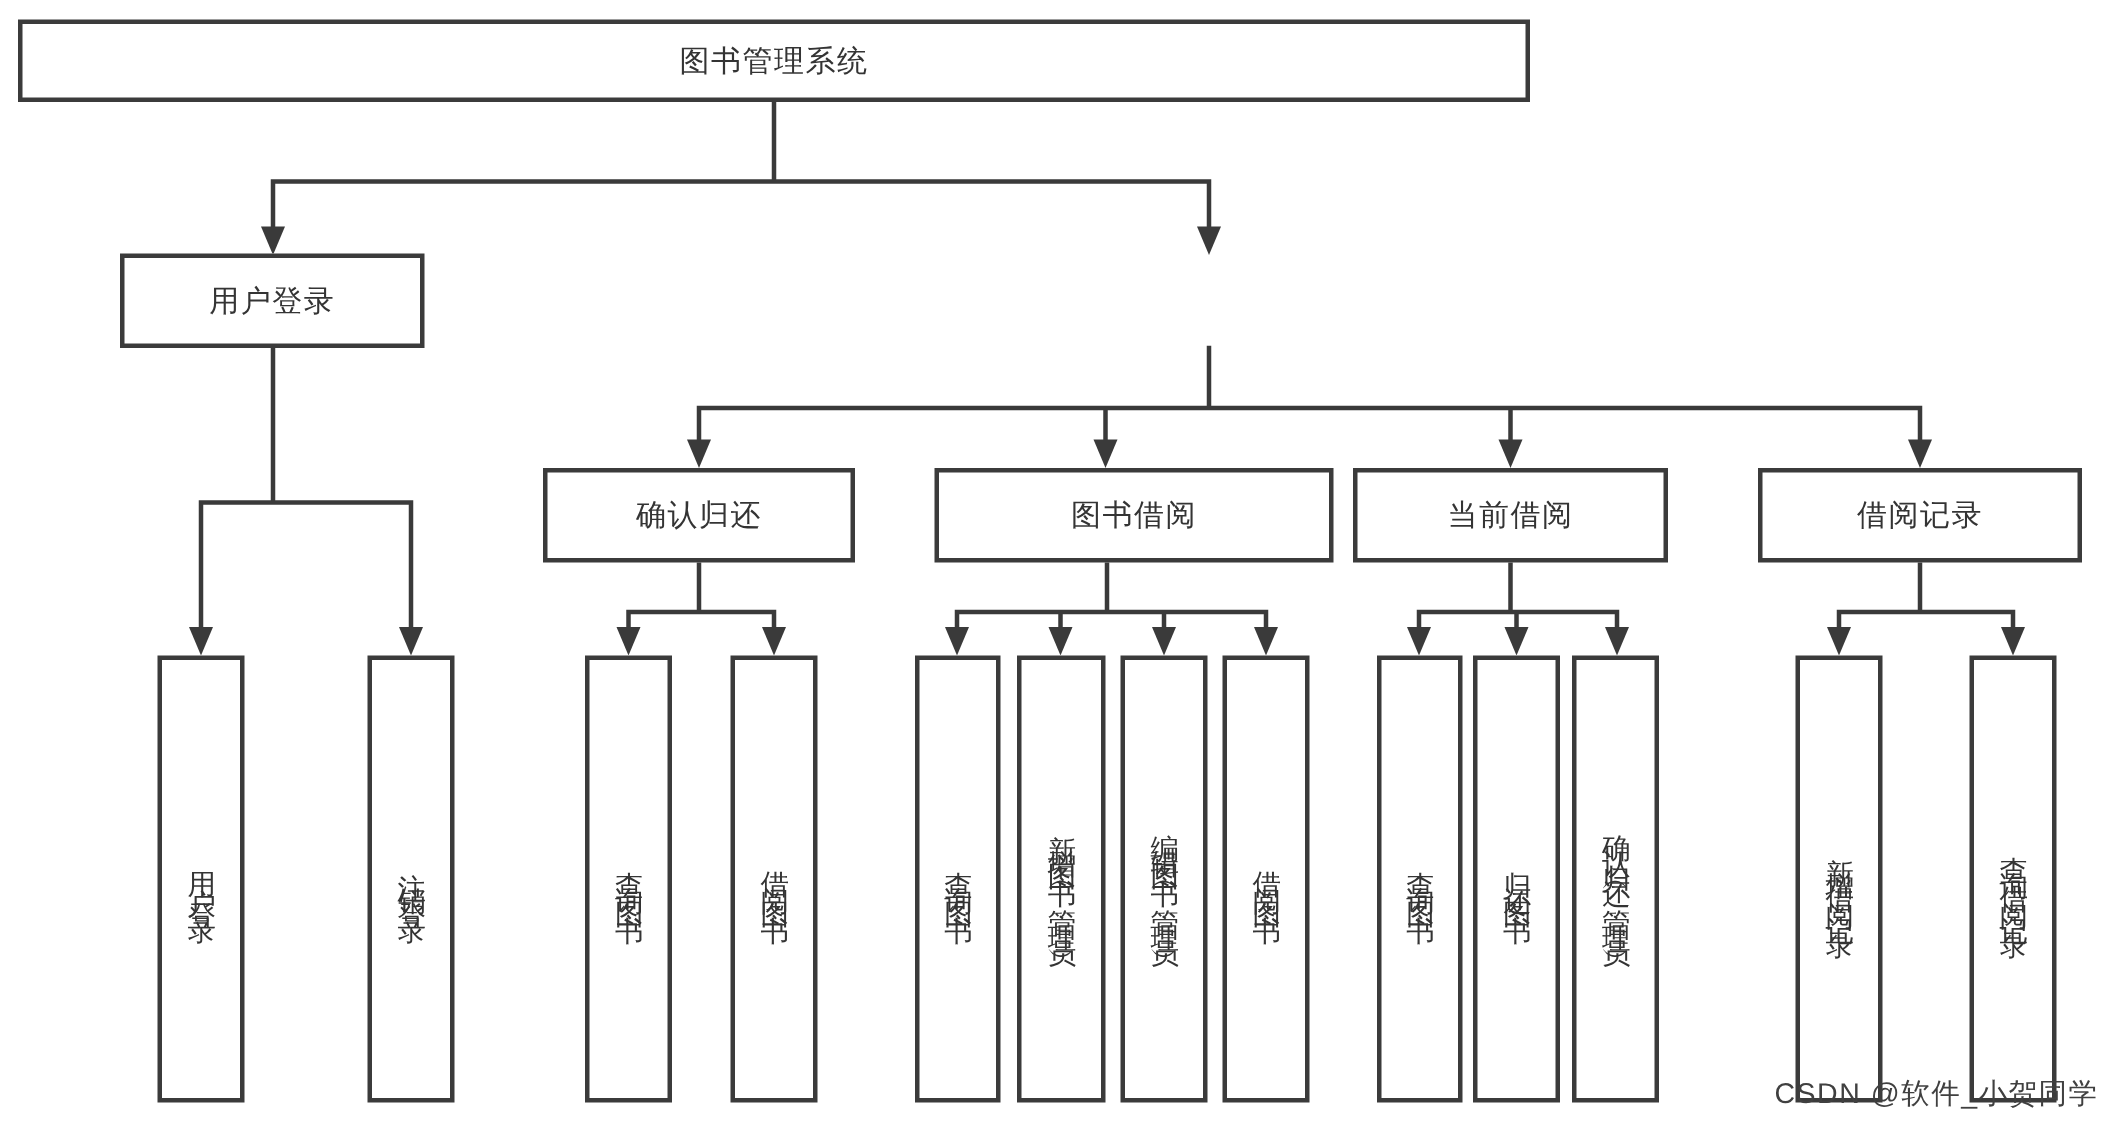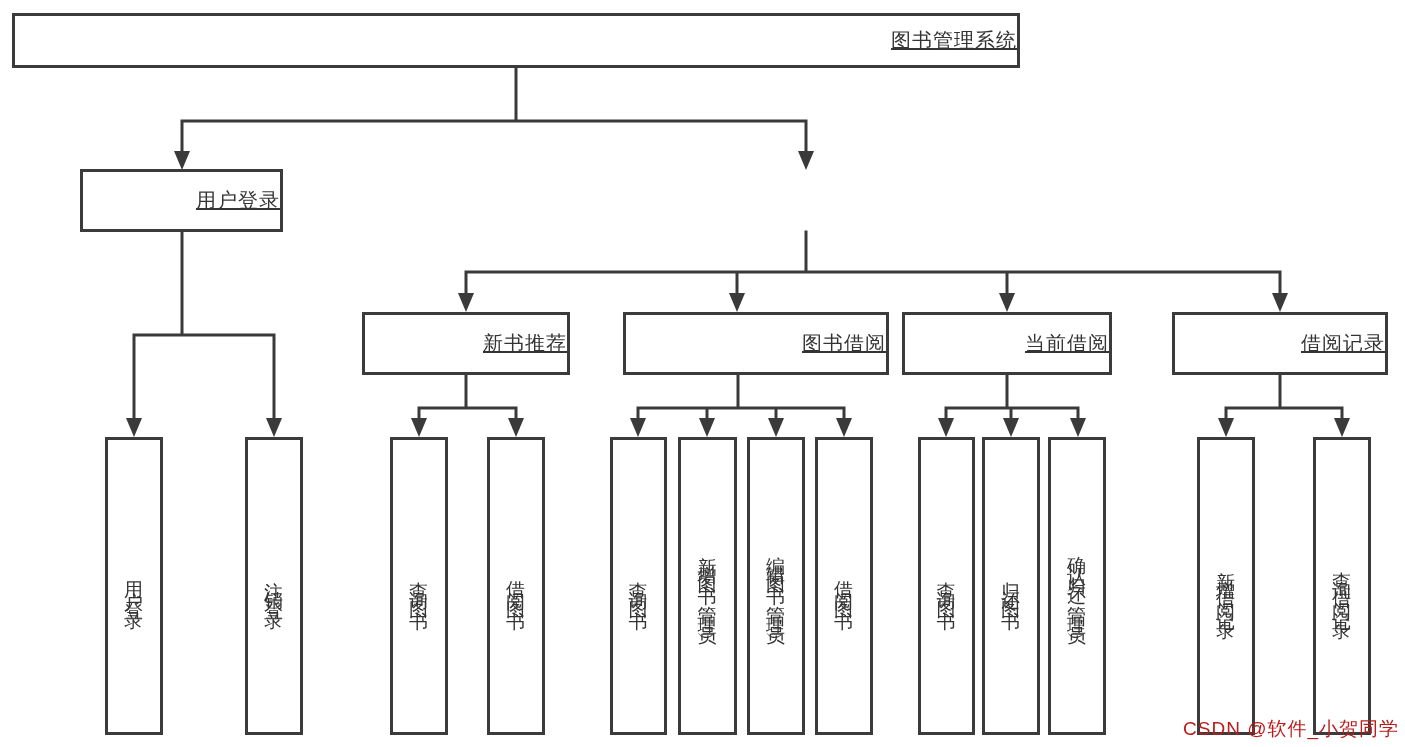--- a/index.html
+++ b/index.html
@@ -9,44 +9,43 @@
     background:#fff;
     font-family:"Liberation Sans",sans-serif;
     overflow:hidden;
   }
   #wires{position:absolute;left:0;top:0;z-index:1;}
   .hbox{
     position:absolute;z-index:2;
     background:#fff;
     border:3px solid #3b3b3b;
     box-sizing:border-box;
-    display:flex;align-items:center;justify-content:flex-end;
+    display:flex;align-items:center;justify-content:center;
     font-size:20px;color:#343434;
     letter-spacing:1px;
-    text-decoration:underline;
   }
   .vbox{
     position:absolute;z-index:2;
     background:#fff;
     border:3px solid #3b3b3b;
     box-sizing:border-box;
     display:flex;align-items:center;justify-content:center;
     font-size:19px;color:#343434;
     top:437px;height:298px;
   }
   .vbox span{
     writing-mode:vertical-rl;
     text-orientation:mixed;
     letter-spacing:10px;
     line-height:1;
   }
   #watermark{
     position:absolute;z-index:3;
     right:6px;bottom:5px;
-    font-size:19px;color:#b91c1c;
+    font-size:19px;color:#404040;
     letter-spacing:1px;
     pointer-events:none;
     white-space:nowrap;
   }
 </style>
 </head>
 <body>
 
 <div id="canvas">
 
@@ -85,21 +84,21 @@
 
   <div class="hbox" style="left:12px;top:13px;width:1008px;height:55px;">
     <span>图书管理系统</span>
   </div>
 
   <div class="hbox" style="left:80px;top:169px;width:203px;height:63px;">
     <span>用户登录</span>
   </div>
 
   <div class="hbox" style="left:362px;top:312px;width:208px;height:63px;">
-    <span>新书推荐</span>
+    <span>确认归还</span>
   </div>
   <div class="hbox" style="left:623px;top:312px;width:266px;height:63px;">
     <span>图书借阅</span>
   </div>
   <div class="hbox" style="left:902px;top:312px;width:210px;height:63px;">
     <span>当前借阅</span>
   </div>
   <div class="hbox" style="left:1172px;top:312px;width:216px;height:63px;">
     <span>借阅记录</span>
   </div>

